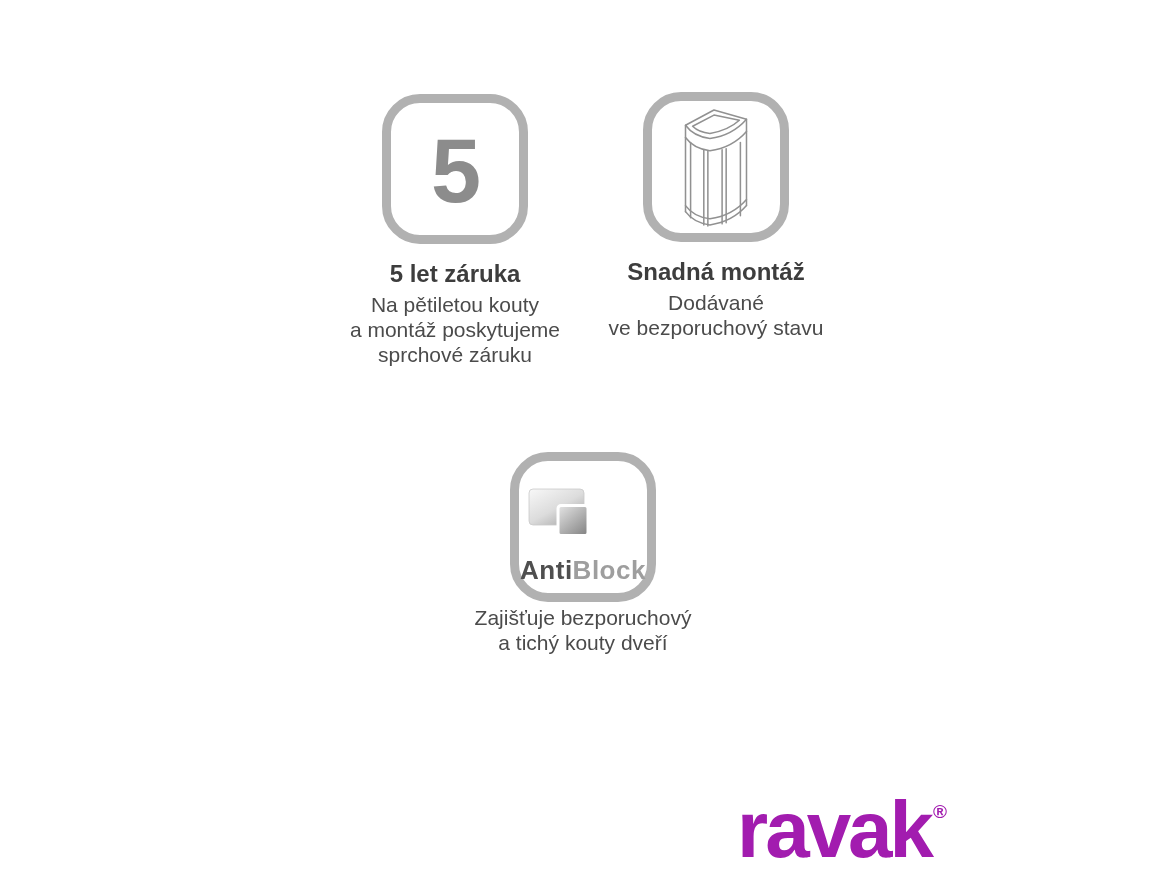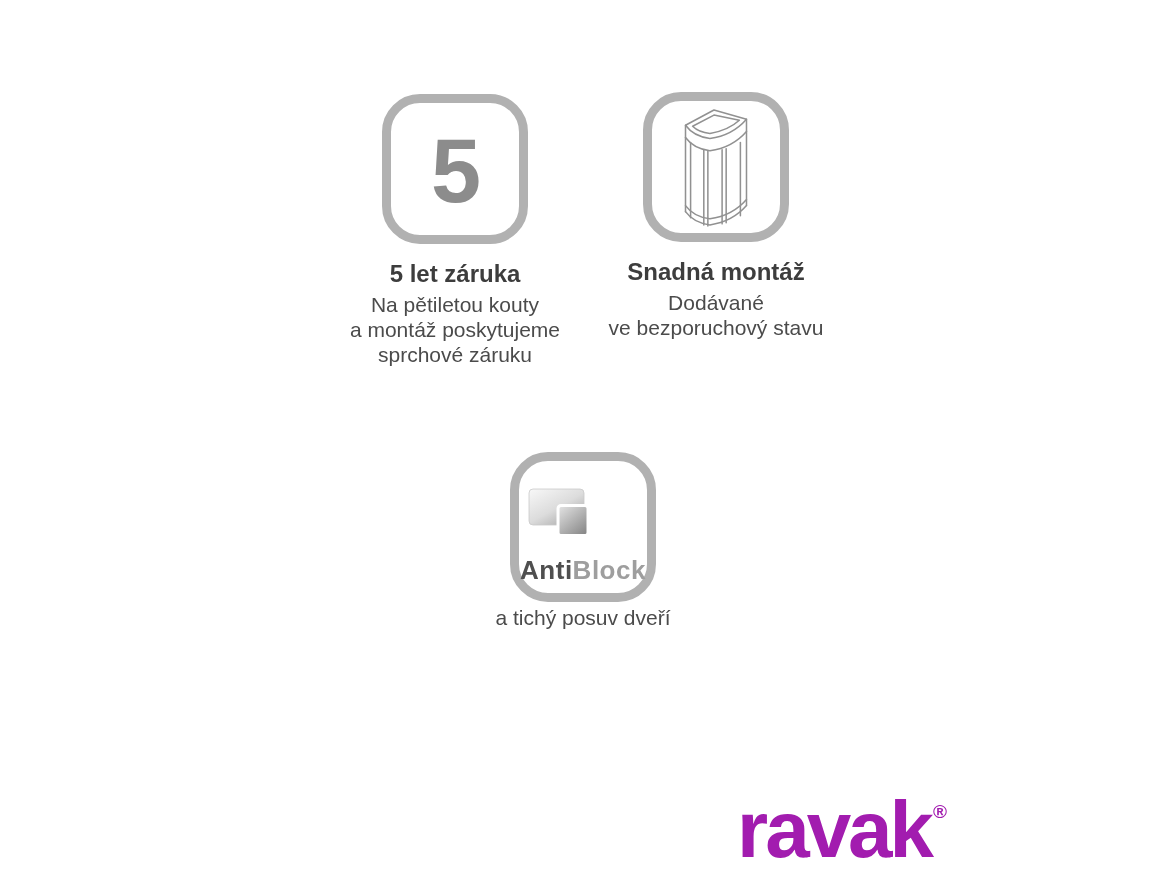--- a/index.html
+++ b/index.html
@@ -127,21 +127,22 @@
           </linearGradient>
         </defs>
         <rect x="1" y="1" width="55" height="36" rx="4" fill="url(#abg1)" stroke="#c9c9c9" stroke-width="0.8"></rect>
         <rect x="30" y="17.5" width="30" height="30" rx="3" fill="url(#abg2)" stroke="#ffffff" stroke-width="3"></rect>
       </svg>
       <div class="ab-label">
         <span class="anti">Anti</span><span class="block">Block</span>
       </div>
     </div>
     <div class="feature-desc">
-      <div class="line">a tichý posuv dveří</div>
+      <div class="line">Zajišťuje bezporuchový</div>
+      <div class="line">a tichý kouty dveří</div>
     </div>
   </div>
 
   <div class="brand-logo">
     <span class="logo-word">ravak</span><span class="logo-reg">®</span>
   </div>
 
 </div>
 
 </body></html>

